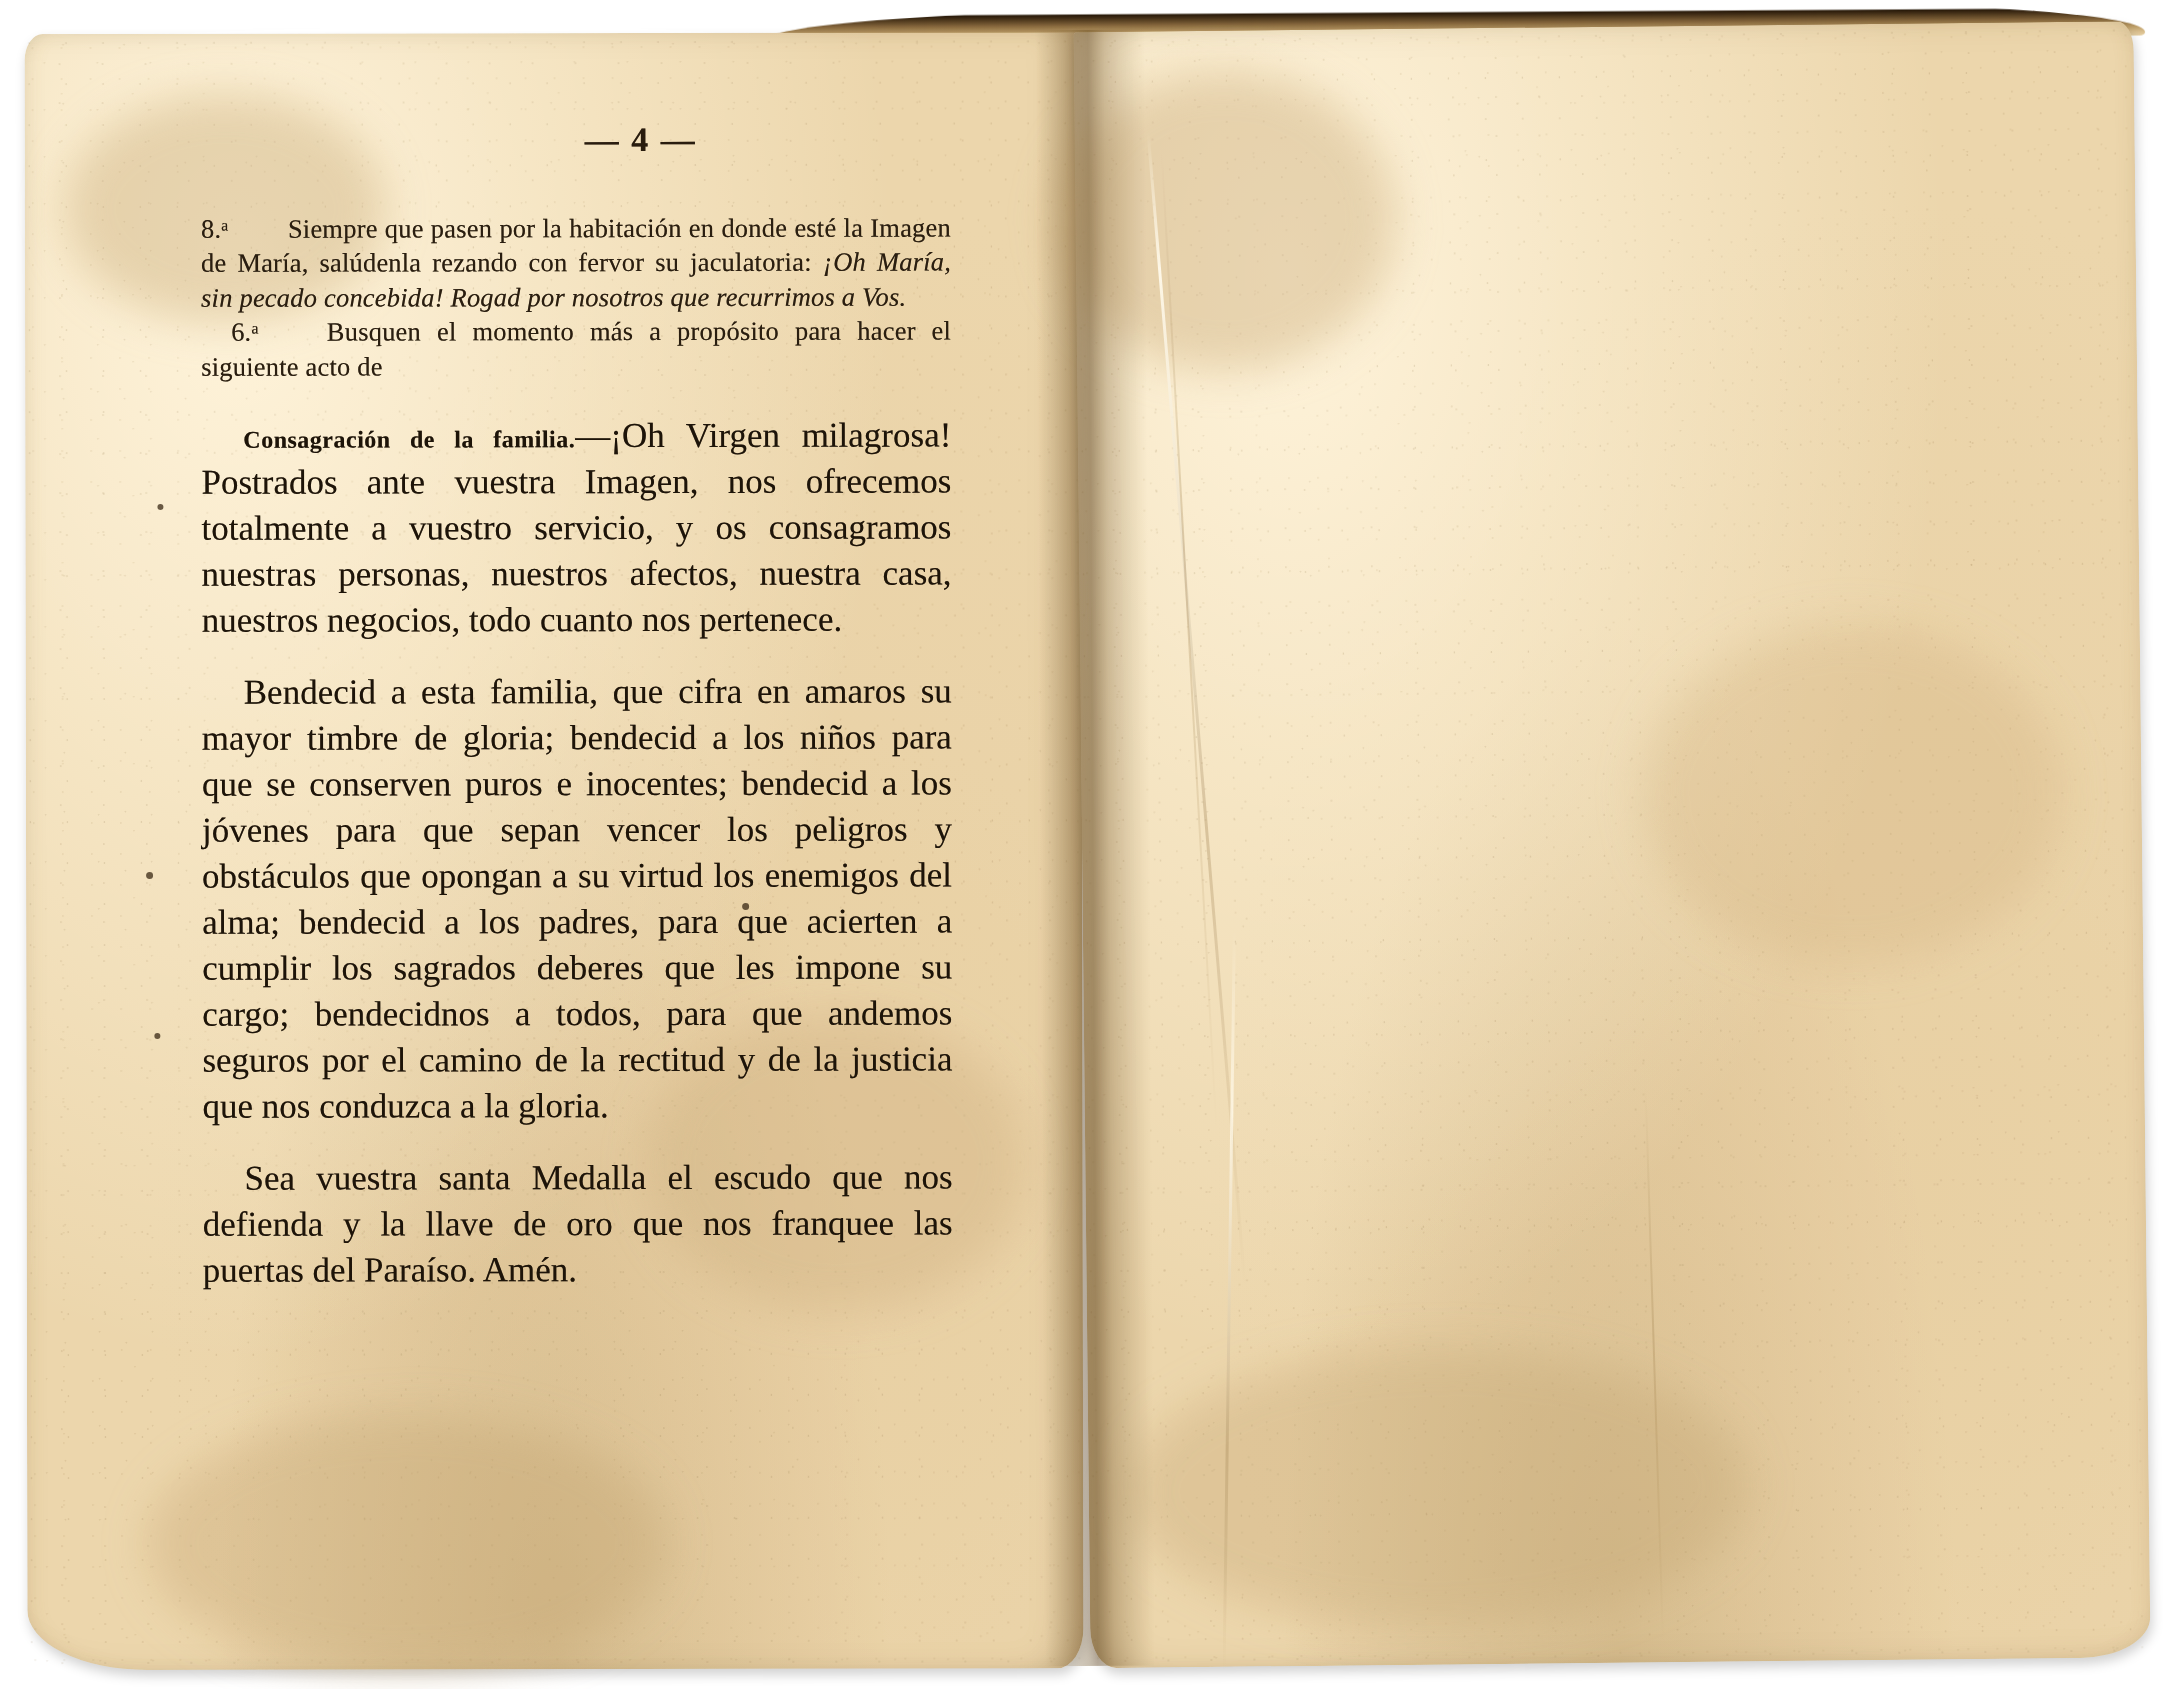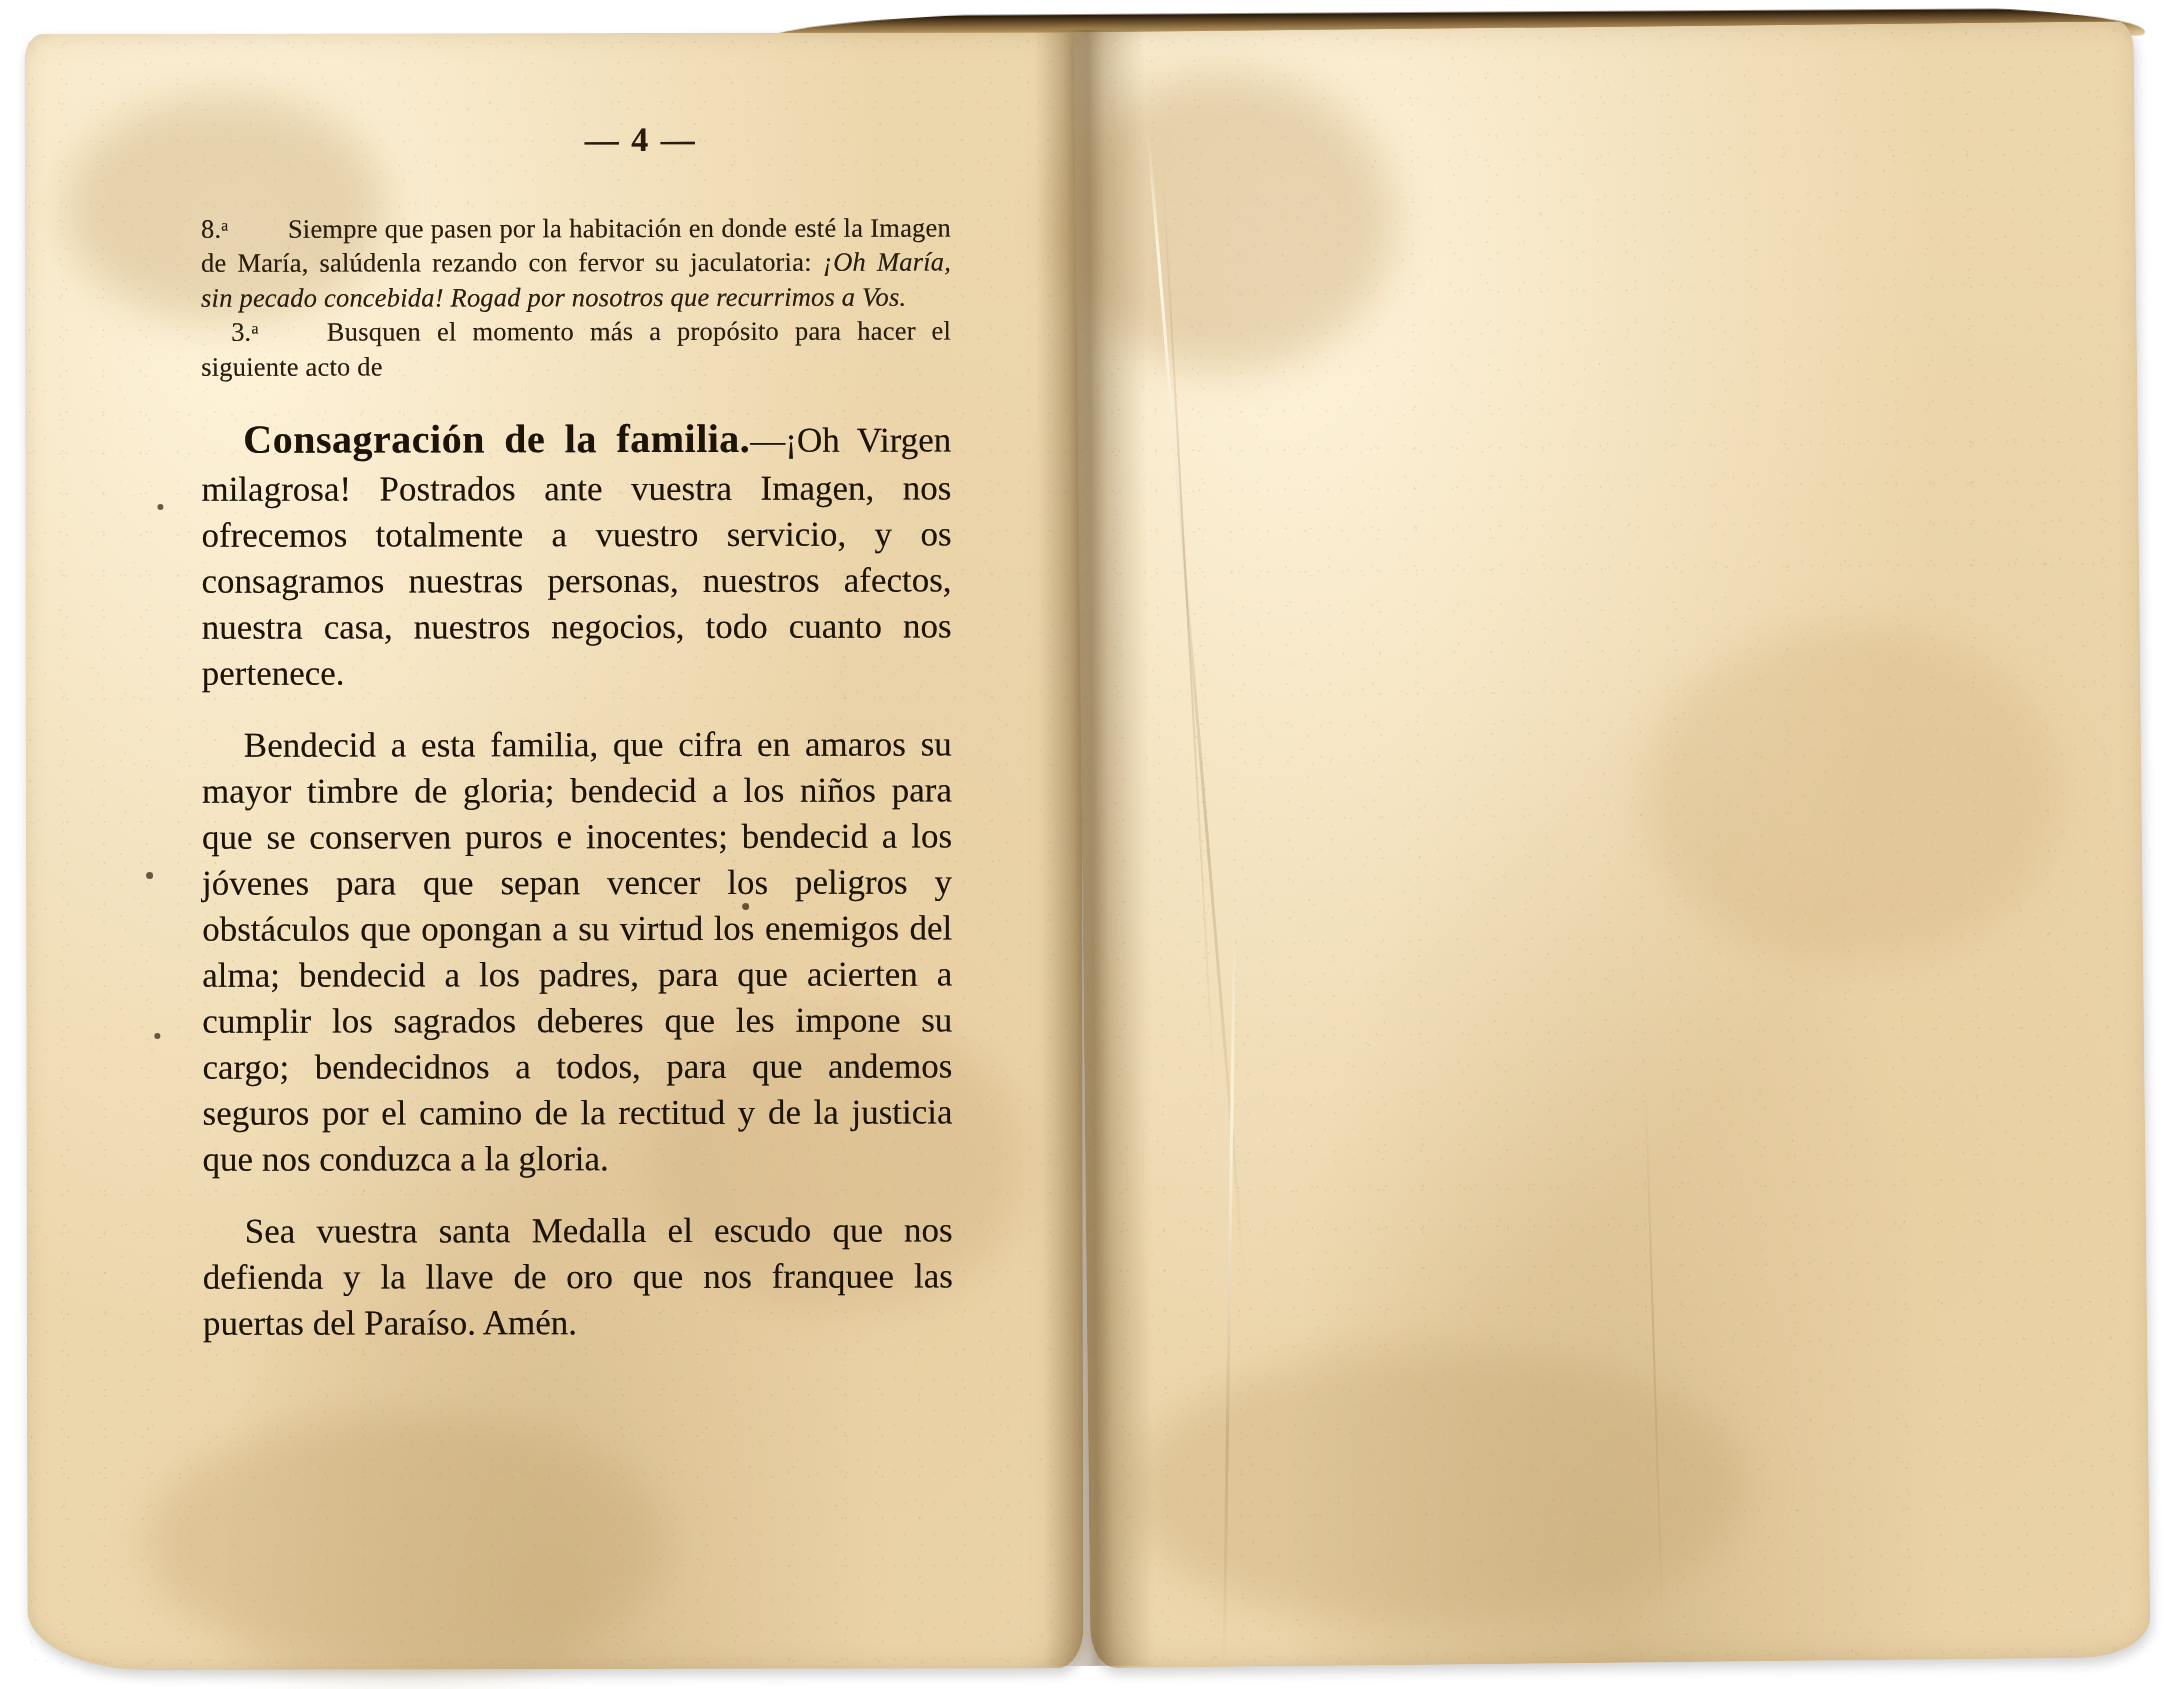--- a/index.html
+++ b/index.html
@@ -123,21 +123,21 @@
   .nota .ital{ font-style:italic; }
   .nota .lead{ display:inline-block; width:52px; }
 
   
   .body{
     font-size:35px; line-height:1.315; text-align:justify;
     color:#1f160c; font-family:"Liberation Serif", serif;
     text-indent:42px;
   }
   .title{
-    font-weight:700; font-size:40px; letter-spacing:.5px;
+    font-weight:700; font-size:24px; letter-spacing:.5px;
   }
 
   .gap{ height:26px; }
   .gap-lg{ height:30px; }
 
   
   .speck{ position:absolute; background:#3a2a17; border-radius:50%; opacity:.75; }
 
   
   #book{ filter: saturate(1.03) contrast(1.02); }
@@ -167,21 +167,21 @@
 
         <div class="folio">— 4 —</div>
 
         <p class="nota">
           <span>8.ᵃ</span>
           <span class="lead"></span><span>Siempre que pasen por la habitación en donde esté la Imagen de María, salúdenla rezando con fervor su jaculatoria:</span>
           <span class="ital">¡Oh María, sin pecado concebida! Rogad por nosotros que recurrimos a Vos.</span>
         </p>
 
         <p class="nota" style="text-indent:30px;">
-          <span>3.ᵃ</span>
+          <span>6.ᵃ</span>
           <span class="lead"></span><span>Busquen el momento más a propósito para hacer el siguiente acto de</span>
         </p>
 
         <div class="gap-lg"></div>
 
         <p class="body"><span class="title">Consagración de la familia.</span><span>—</span><span>¡Oh Virgen milagrosa! Postrados ante vuestra Imagen, nos ofrecemos totalmente a vuestro servicio, y os consagramos nuestras personas, nuestros afectos, nuestra casa, nuestros negocios, todo cuanto nos pertenece.</span></p>
 
         <div class="gap"></div>
 
         <p class="body">Bendecid a esta familia, que cifra en amaros su mayor timbre de gloria; bendecid a los niños para que se conserven puros e inocentes; bendecid a los jóvenes para que sepan vencer los peligros y obstáculos que opongan a su virtud los enemigos del alma; bendecid a los padres, para que acierten a cumplir los sagrados deberes que les impone su cargo; bendecidnos a todos, para que andemos seguros por el camino de la rectitud y de la justicia que nos conduzca a la gloria.</p>

